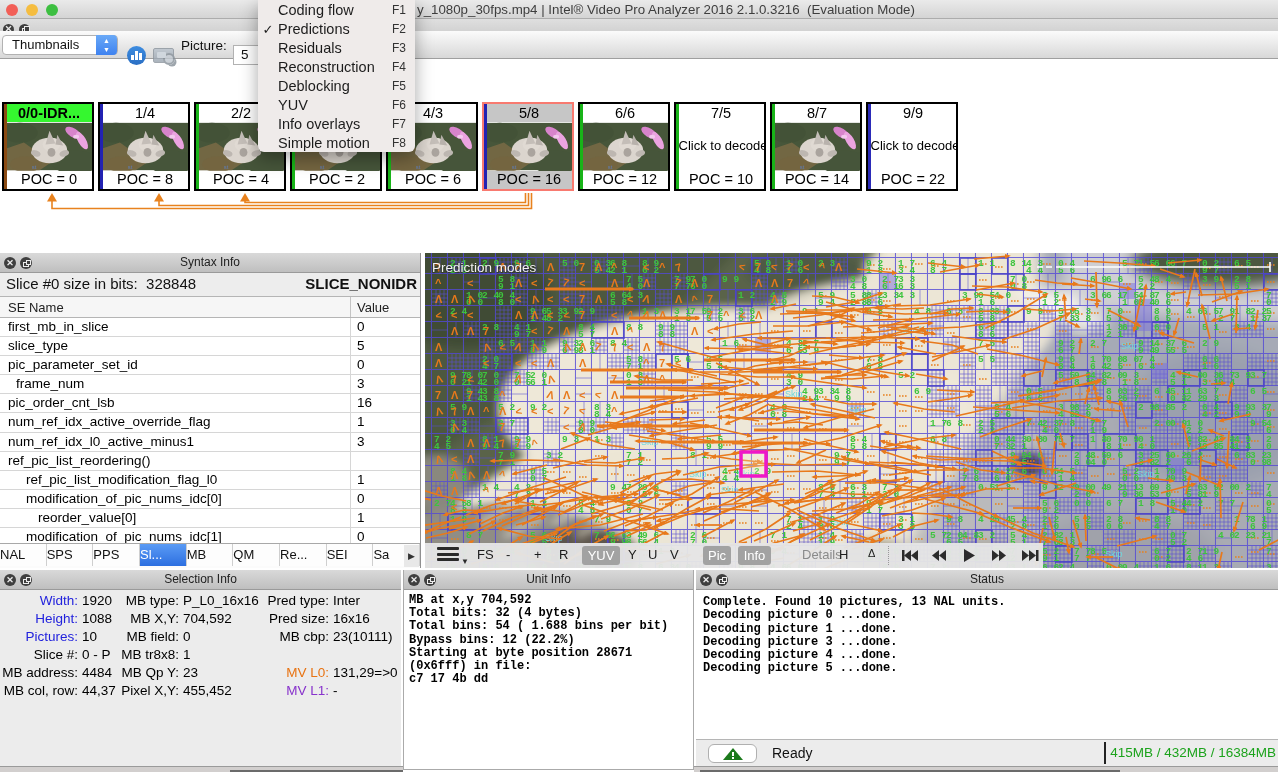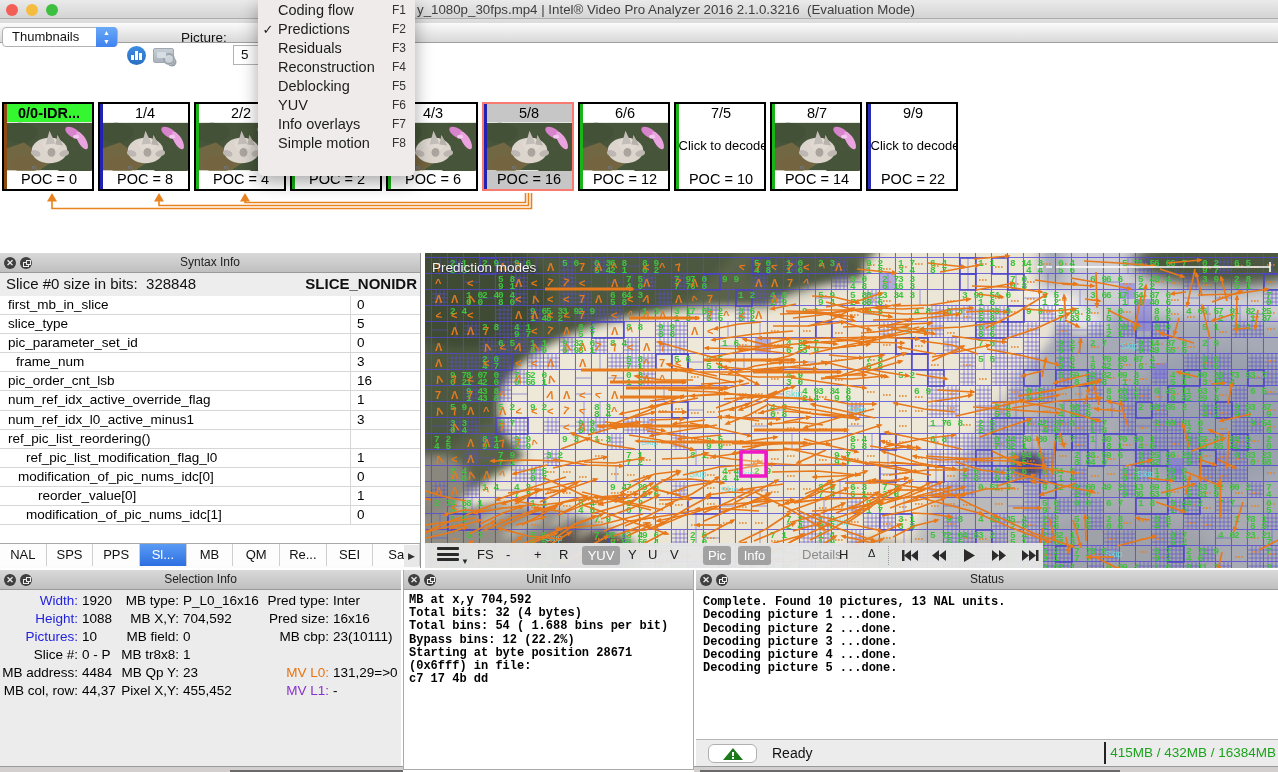--- a/index.html
+++ b/index.html
@@ -3,21 +3,21 @@
 *{margin:0;padding:0;box-sizing:border-box}
 html,body{width:1278px;height:772px;overflow:hidden;font-family:"Liberation Sans",sans-serif;background:#fff;position:relative}
 .abs{position:absolute}
 #titlebar{left:0;top:0;width:1278px;height:19px;background:linear-gradient(#eaeaea,#d4d4d4);border-bottom:1px solid #acacac}
 .tl{position:absolute;top:4px;width:12px;height:12px;border-radius:50%}
 #title{position:absolute;left:417px;top:2px;font-size:13.3px;color:#3e3e3e;white-space:nowrap}
 #subbar{left:0;top:19px;width:1278px;height:22px;background:linear-gradient(#dfdfdf,#c9c9c9);border-bottom:1px solid #919191}
 .wbtn{position:absolute;top:5px;width:11px;height:11px;border-radius:50%;background:#3f3f3f;color:#ececec;font-size:9px;line-height:11px;text-align:center;font-weight:700}
 .rsq{font-size:0}.rsq:before{content:"";position:absolute;left:2.5px;top:4px;width:3.5px;height:3.5px;border:1px solid #ececec}.rsq:after{content:"";position:absolute;left:5px;top:2px;width:3.5px;height:3.5px;border:1px solid #ececec;background:#3f3f3f}
 #subtitle{position:absolute;left:420px;top:5px;font-size:10.2px;font-weight:700;color:#1a1a1a;white-space:nowrap}
-#toolbar{left:0;top:23px;width:1278px;height:20px;background:linear-gradient(#fbfbfb,#d8d8d8);border-bottom:1px solid #9f9f9f}
+#toolbar{left:0;top:31px;width:1278px;height:28px;background:linear-gradient(#fbfbfb,#d8d8d8);border-bottom:1px solid #9f9f9f}
 #selbox{position:absolute;left:2px;top:4px;width:116px;height:20px;background:#fff;border:1px solid #b2b2b2;border-radius:4px;font-size:13px;color:#111;line-height:18px;padding-left:9px}
 #selstep{position:absolute;right:0;top:-1px;width:21px;height:20px;background:linear-gradient(#6aa9f7,#3e82f0);border-radius:0 4px 4px 0;color:#fff;text-align:center;font-size:7px;line-height:9px;padding-top:1px}
 #cbtn{position:absolute;left:127px;top:46px;width:19px;height:19px;border-radius:50%;background:linear-gradient(#3d8ce0,#2a6fc4)}
 #cbtn span{position:absolute;bottom:5px;background:#fff;width:2.5px}
 #imgico{position:absolute;left:153px;top:48px;width:21px;height:15px;background:linear-gradient(#b9c2cc,#97a2ad);border:1px solid #8a939c;border-radius:2px;opacity:.8}
 #imgico:after{content:"";position:absolute;left:3px;top:3px;width:9px;height:6px;background:#cdd6de;border-radius:1px}
 #imgico:before{content:"";position:absolute;right:-2px;bottom:-3px;width:8px;height:8px;border:2px solid #858f98;border-radius:50%;background:rgba(222,228,234,.55);box-shadow:3px 3px 0 -1.5px #858f98}
 #piclabel{position:absolute;left:181px;top:7px;font-size:13.5px;color:#111}
 #picinput{position:absolute;left:233px;top:45px;width:48px;height:20px;background:#fff;border:1px solid #b2b2b2;font-size:13.5px;padding:1px 0 0 7px;color:#111}
 #thumbarea{left:0;top:69px;width:1278px;height:184px;background:#fff}
@@ -35,21 +35,21 @@
 .pbtn{position:absolute;top:4px;width:12px;height:12px;border-radius:50%;background:#3f3f3f;color:#ededed;font-size:9px;line-height:12px;text-align:center;font-weight:700}
 .pbtn.rsq:before{left:3px;top:4.5px}.pbtn.rsq:after{left:5.5px;top:2.5px;background:#3f3f3f}
 #slicehdr{position:relative;height:23px;background:#ededed;font-size:15px;color:#111;line-height:22px}
 #slicehdr b{position:absolute;right:3px;font-weight:700}
 #thead{position:relative;height:22px;background:#f6f6f6;border-top:1px solid #b5b5b5;border-bottom:1px solid #b5b5b5;font-size:13px;color:#222;line-height:21px}
 #thead .sv{border-left:1px solid #c4c4c4}
 .srow{position:relative;height:19.1px;border-bottom:1px solid #d6d6d6;font-size:13.5px;color:#000;line-height:18px;background:#fff}
 .sn{white-space:nowrap;overflow:hidden}
 .sv{position:absolute;left:350px;top:0;bottom:0;right:0;padding-left:6px;border-left:1px solid #d6d6d6}
 #tabbar{position:absolute;left:0;bottom:0;width:100%;height:25px;background:#fbfbfb;border-top:1px solid #a8a8a8;display:flex}
-.tab{width:47px;height:22px;border-right:1px solid #cfcfcf;font-size:13px;line-height:22px;text-align:center;color:#111;background:#fdfdfd}
+.tab{width:47px;height:22px;border-right:1px solid #cfcfcf;font-size:13px;line-height:22px;color:#111;background:#fdfdfd}
 .tabsel{background:linear-gradient(#5a9bf5,#2d6fe0);color:#fff}
 #tabmore{position:absolute;right:1px;top:1px;width:15px;height:22px;background:#e8e8e8;color:#333;font-size:9px;line-height:22px;text-align:center}
 #video{left:425px;top:253px;width:853px;height:315px;overflow:hidden;background:#e9e3d3}
 #vtoolbar{position:absolute;left:425px;top:543px;width:618px;height:25px;background:rgba(229,229,229,0.96);font-size:13px;color:#1c1c1c}
 .vt{position:absolute;top:4px}
 .vbtn{position:absolute;top:3px;height:19px;border-radius:3px;background:#a2a2a2;color:#fff;text-align:center;font-size:13px;line-height:19px}
 #burger{position:absolute;left:12px;top:4px;width:22px;height:16px}
 #burger div{height:3px;background:#2a2a2a;margin-bottom:2.5px;border-radius:1px}
 #burgercaret{position:absolute;left:36px;top:14px;font-size:8px;color:#2a2a2a}
 #selinfo{left:0;top:570px;width:401px;height:196px;background:#ececec}
@@ -67,21 +67,21 @@
 #c3 .il{width:72px}
 .mono{font-family:"Liberation Mono",monospace;font-size:12px;font-weight:700;color:#000;line-height:13.2px;white-space:pre}
 #statusbar{position:absolute;left:0;bottom:0;width:100%;height:27px;background:#ececec;border-top:1px solid #b5b5b5}
 #readybtn{position:absolute;left:12px;top:4px;width:49px;height:19px;background:#fff;border:1px solid #b0b0b0;border-radius:6px}
 #readybtn svg{display:block;margin:2px auto 0}
 #readytxt{position:absolute;left:76px;top:5px;font-size:14px;color:#111}
 #memtxt{position:absolute;right:2px;top:5px;font-size:13.5px;color:#1ca31c}
 #memdiv{position:absolute;right:172px;top:2px;width:2px;height:22px;background:#222}
 .bstrip{top:766px;height:6px;background:#d2cfce;border-top:1px solid #9a9a9a}
 .bstrip div{position:absolute;top:3px;height:2px;background:#6b6b6b}
-#menu{left:258px;top:0;width:157px;height:176px;background:#efebea;border-radius:0 0 6px 6px;box-shadow:0 6px 18px rgba(0,0,0,0.35);z-index:50;padding-top:1px}
+#menu{left:258px;top:0;width:157px;height:152px;background:#efebea;border-radius:0 0 6px 6px;box-shadow:0 6px 18px rgba(0,0,0,0.35);z-index:50;padding-top:1px}
 .mitem{position:relative;height:19.05px;font-size:14.5px;color:#1c1c1c;line-height:19px;white-space:nowrap}
 .chk{display:inline-block;width:20px;text-align:center;font-size:13px}
 .mf{position:absolute;right:9px;font-size:12px;color:#333}
 
 #vsvg .sg{stroke:#5a52cf;stroke-opacity:0.62;stroke-width:1;fill:none}
 #vsvg .sg2{stroke:#5a52cf;stroke-opacity:0.55;stroke-width:1;fill:none}
 #vsvg .bk{stroke:#4a42c8;stroke-opacity:0.8;stroke-width:1.8;fill:none}
 #vsvg .od{stroke:#e8811e;stroke-width:1.6}
 #vsvg .gd{font-family:"Liberation Mono",monospace;font-size:9.5px;font-weight:700;fill:#3ec43e}
 #vsvg .cy{font-family:"Liberation Sans",sans-serif;font-size:9px;fill:#6fd8dc}
@@ -333,20 +333,24 @@
 <g fill="#e8821e">
 <polygon points="52,0 47,8.5 57,8.5"></polygon>
 <polygon points="159,0 154,8.5 164,8.5"></polygon>
 <polygon points="245,0 240,8.5 250,8.5"></polygon>
 </g>
     </svg>
   </div>
 <div class="abs" id="syntax">
   <div class="ptitle"><div class="pbtn" style="left:4px">✕</div><div class="pbtn rsq" style="left:20px"></div>Syntax Info</div>
   <div id="slicehdr"><span style="padding-left:6px">Slice #0 size in bits:&nbsp; 328848</span><b>SLICE_NONIDR</b></div>
+  <div id="thead">
+      <div class="sn" style="padding-left:8px">SE Name</div>
+      <div class="sv">Value</div>
+    </div>
   <div class="srow">
       <div class="sn" style="padding-left:8px">first_mb_in_slice</div>
       <div class="sv">0</div>
     </div>
     <div class="srow">
       <div class="sn" style="padding-left:8px">slice_type</div>
       <div class="sv">5</div>
     </div>
     <div class="srow">
       <div class="sn" style="padding-left:8px">pic_parameter_set_id</div>
@@ -370,21 +374,21 @@
     </div>
     <div class="srow">
       <div class="sn" style="padding-left:8px">ref_pic_list_reordering()</div>
       <div class="sv"></div>
     </div>
     <div class="srow">
       <div class="sn" style="padding-left:26px">ref_pic_list_modification_flag_l0</div>
       <div class="sv">1</div>
     </div>
     <div class="srow">
-      <div class="sn" style="padding-left:18px">modification_of_pic_nums_idc[0]</div>
+      <div class="sn" style="padding-left:26px">modification_of_pic_nums_idc[0]</div>
       <div class="sv">0</div>
     </div>
     <div class="srow">
       <div class="sn" style="padding-left:38px">reorder_value[0]</div>
       <div class="sv">1</div>
     </div>
     <div class="srow">
       <div class="sn" style="padding-left:26px">modification_of_pic_nums_idc[1]</div>
       <div class="sv">0</div>
     </div>
@@ -2529,21 +2533,21 @@
       <div class="irow"><span class="il orange">MV L0:</span><span class="ivv">131,29=&gt;0</span></div>
       <div class="irow"><span class="il purple">MV L1:</span><span class="ivv">-</span></div>
     </div>
 </div>
 <div class="abs" id="unitinfo">
   <div class="ptitle"><div class="pbtn" style="left:4px">✕</div><div class="pbtn rsq" style="left:20px"></div>Unit Info</div>
   <div class="mono" style="padding:4px 0 0 5px"><div>MB at x,y 704,592</div><div>Total bits: 32 (4 bytes)</div><div>Total bins: 54 ( 1.688 bins per bit)</div><div>Bypass bins: 12 (22.2%)</div><div>Starting at byte position 28671</div><div>(0x6fff) in file:</div><div>c7 17 4b dd</div></div>
 </div>
 <div class="abs" id="statuspanel">
   <div class="ptitle"><div class="pbtn" style="left:4px">✕</div><div class="pbtn rsq" style="left:20px"></div>Status</div>
-  <div class="mono" style="padding:6px 0 0 7px;line-height:13.3px"><div>Complete. Found 10 pictures, 13 NAL units.</div><div>Decoding picture 1 ...done.</div><div>Decoding picture 2 ...done.</div><div>Decoding picture 3 ...done.</div><div>Decoding picture 4 ...done.</div><div>Decoding picture 5 ...done.</div></div>
+  <div class="mono" style="padding:6px 0 0 7px;line-height:13.3px"><div>Complete. Found 10 pictures, 13 NAL units.</div><div>Decoding picture 0 ...done.</div><div>Decoding picture 1 ...done.</div><div>Decoding picture 3 ...done.</div><div>Decoding picture 4 ...done.</div><div>Decoding picture 5 ...done.</div></div>
   <div id="statusbar">
     <div id="readybtn">
         <svg width="22" height="14" viewBox="0 0 22 14">
           <polygon points="11,1 21,13 1,13" fill="#1c7a1c"></polygon>
           <rect x="10" y="5" width="2" height="4" fill="#fff"></rect>
           <rect x="10" y="10" width="2" height="2" fill="#fff"></rect>
         </svg>
       </div>
     <div id="readytxt">Ready</div>
     <div id="memdiv"></div>

